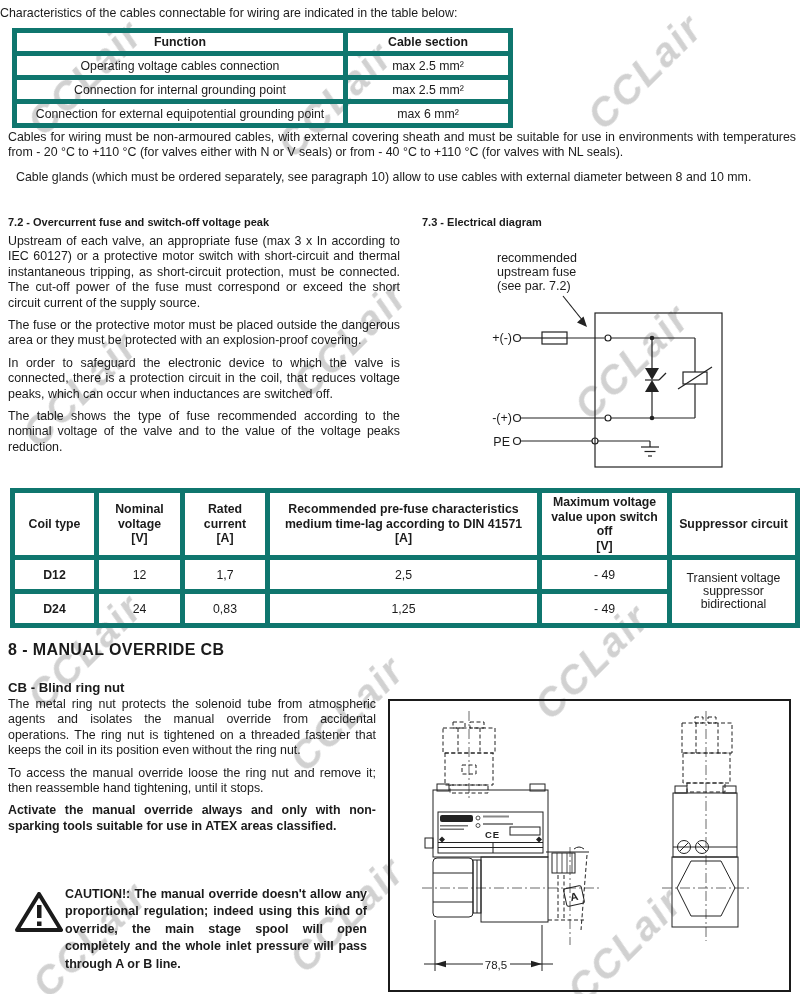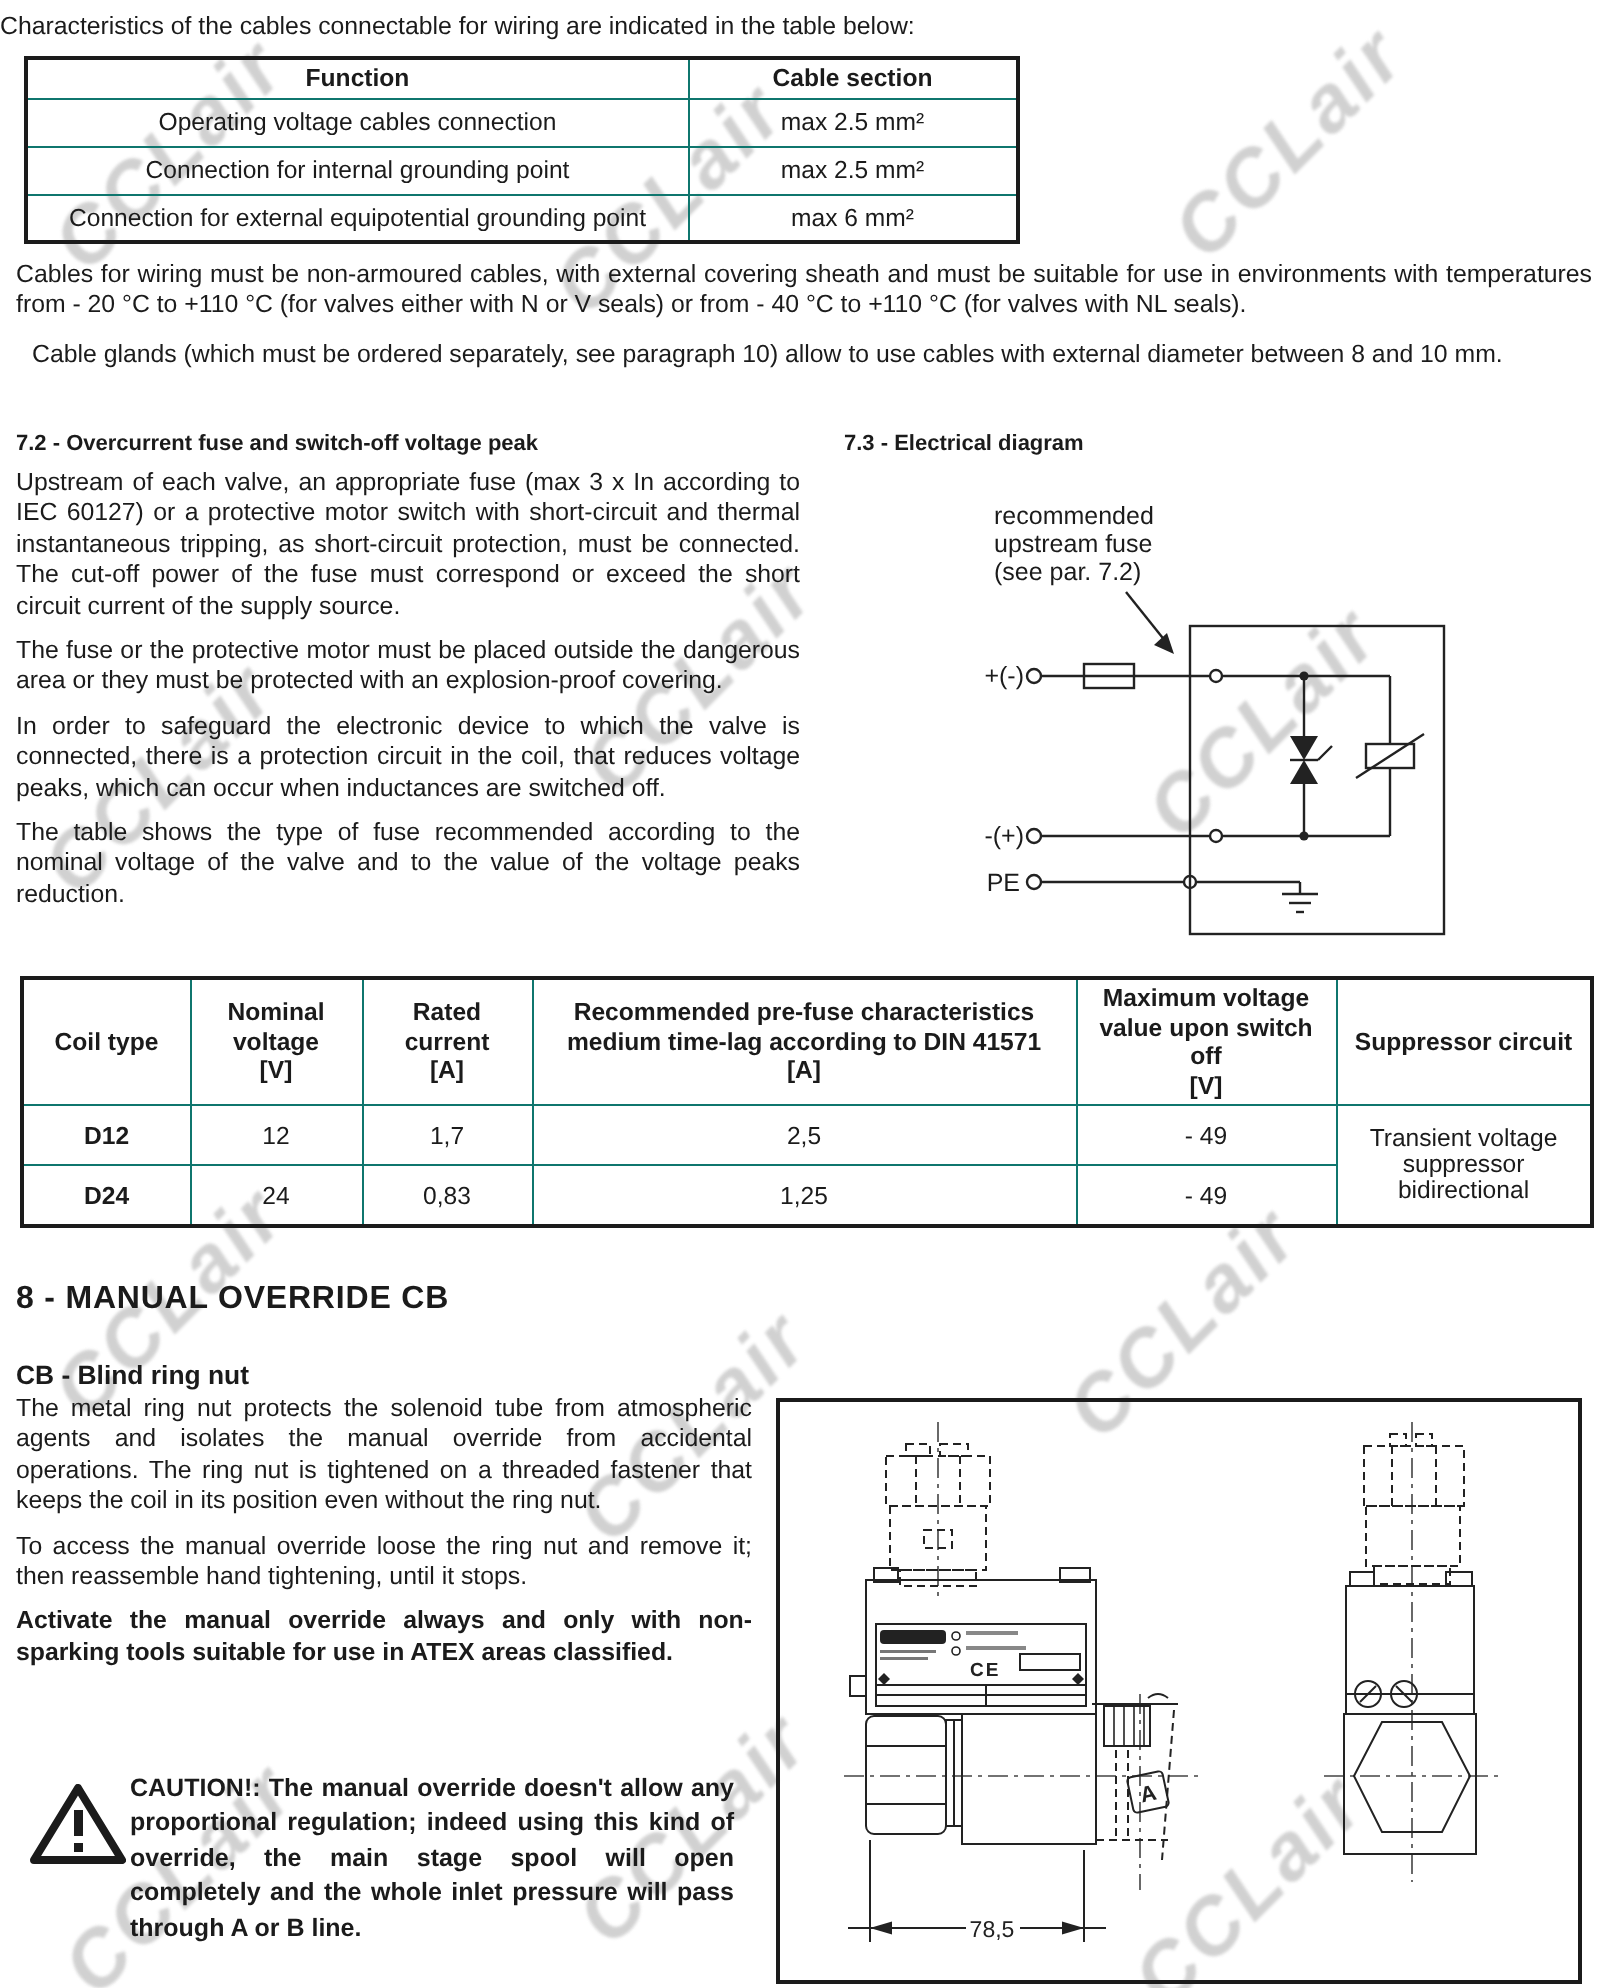--- a/index.html
+++ b/index.html
@@ -11,21 +11,21 @@
       transform:translate(-50%,-50%) rotate(-45deg);white-space:nowrap;pointer-events:none;}
   .abs{position:absolute;z-index:1;}
   .bt{font-size:12.4px;line-height:15.4px;text-align:justify;}
   .p{margin:0 0 7px 0;}
   .h-sub{font-weight:bold;font-size:11px;}
   .h-main{font-weight:bold;font-size:16px;letter-spacing:.4px;}
   .h-cb{font-weight:bold;font-size:13.2px;}
   .bold{font-weight:bold;}
   table{border-collapse:collapse;background:transparent;}
   .dtable{border:2px solid #1b1b1b;}
-  .dtable th,.dtable td{border:1px solid #0f766e;font-size:12.3px;text-align:center;
+  .dtable th,.dtable td{border:5px solid #0f766e;font-size:12.3px;text-align:center;
       vertical-align:middle;padding:2px 4px;}
   .dtable th{font-weight:bold;}
   .coil th{font-weight:bold;white-space:pre-line;line-height:14.5px;}
   .coil th.bold{font-weight:bold;}
   .coil td{height:25px;}
   .caution-text{font-weight:bold;font-size:12.5px;line-height:17.4px;text-align:justify;}
   svg text{font-family:"Liberation Sans", sans-serif;}
 </style>
 </head>
 <body>

